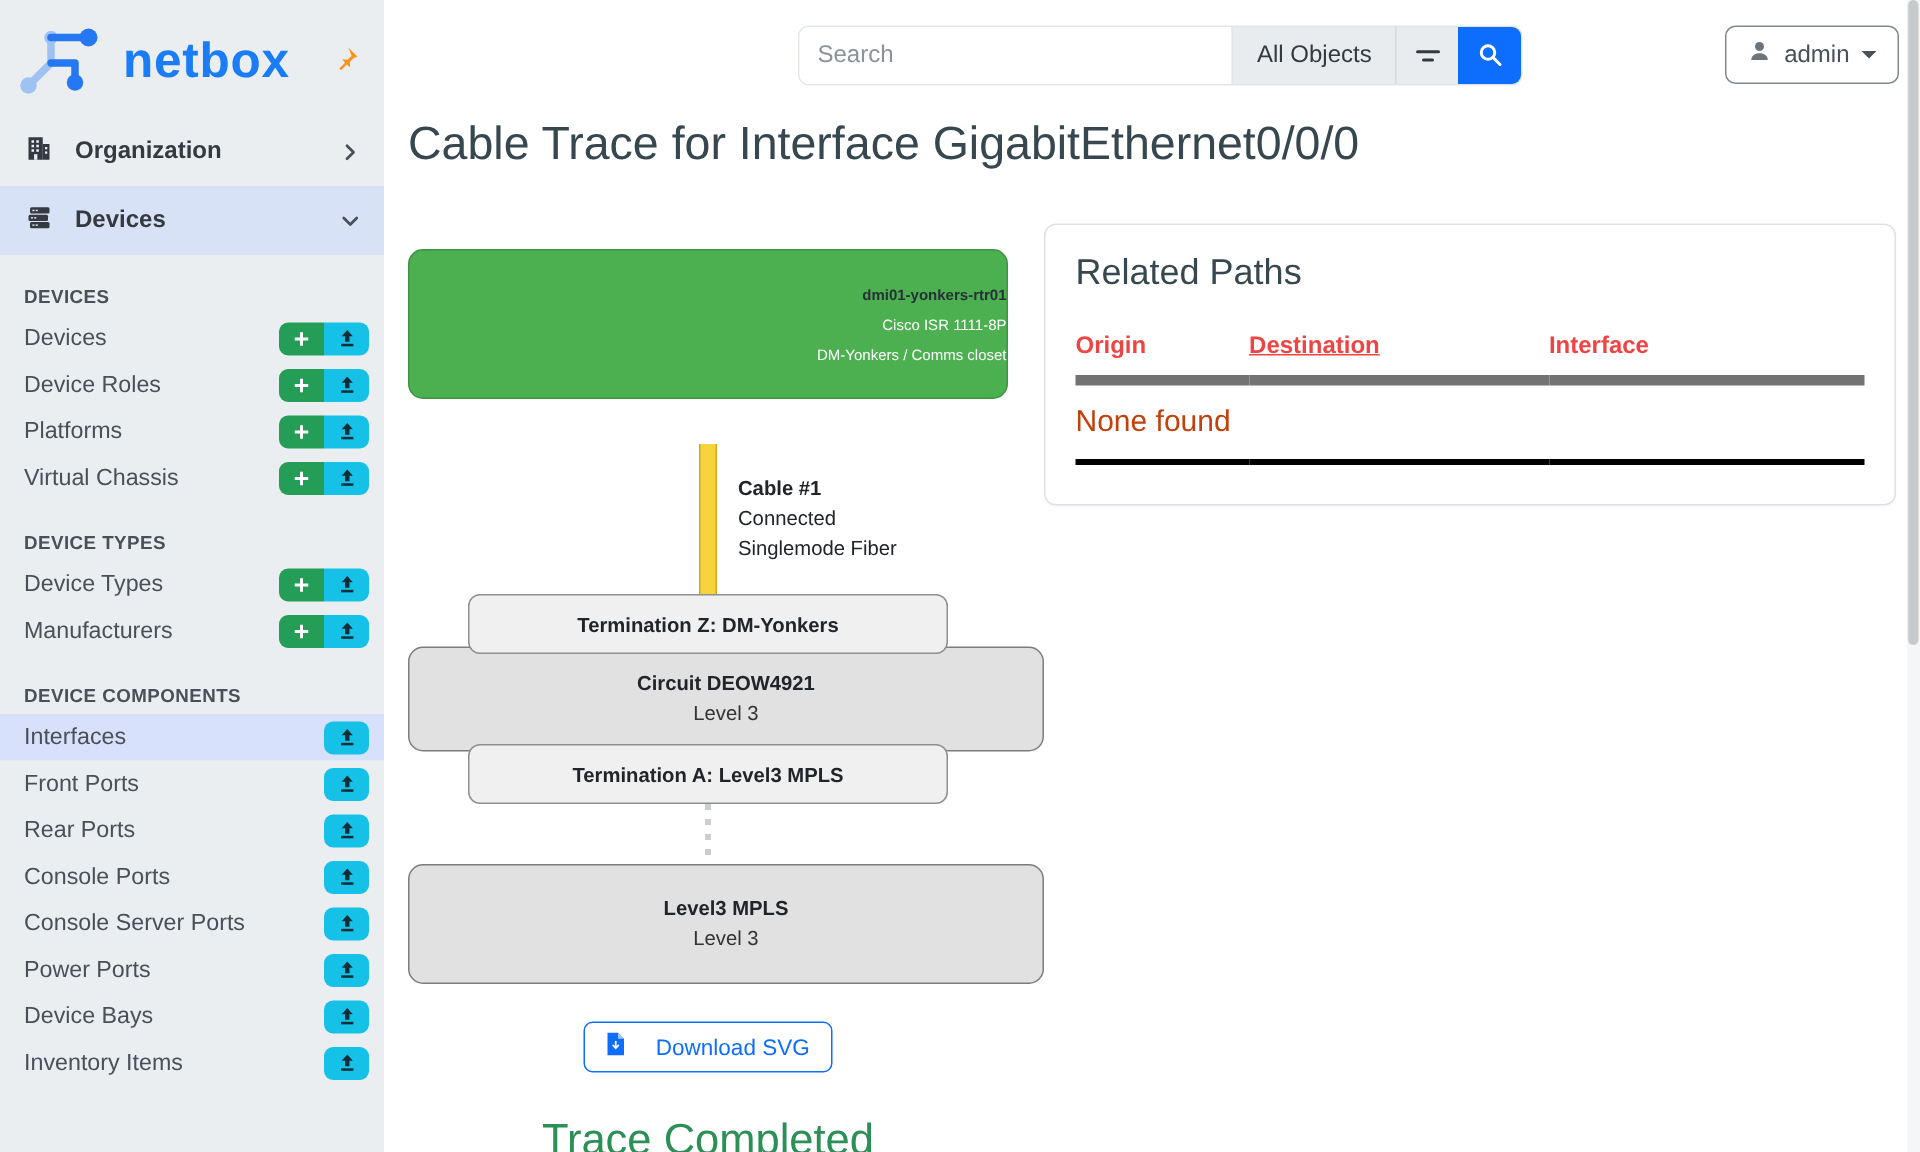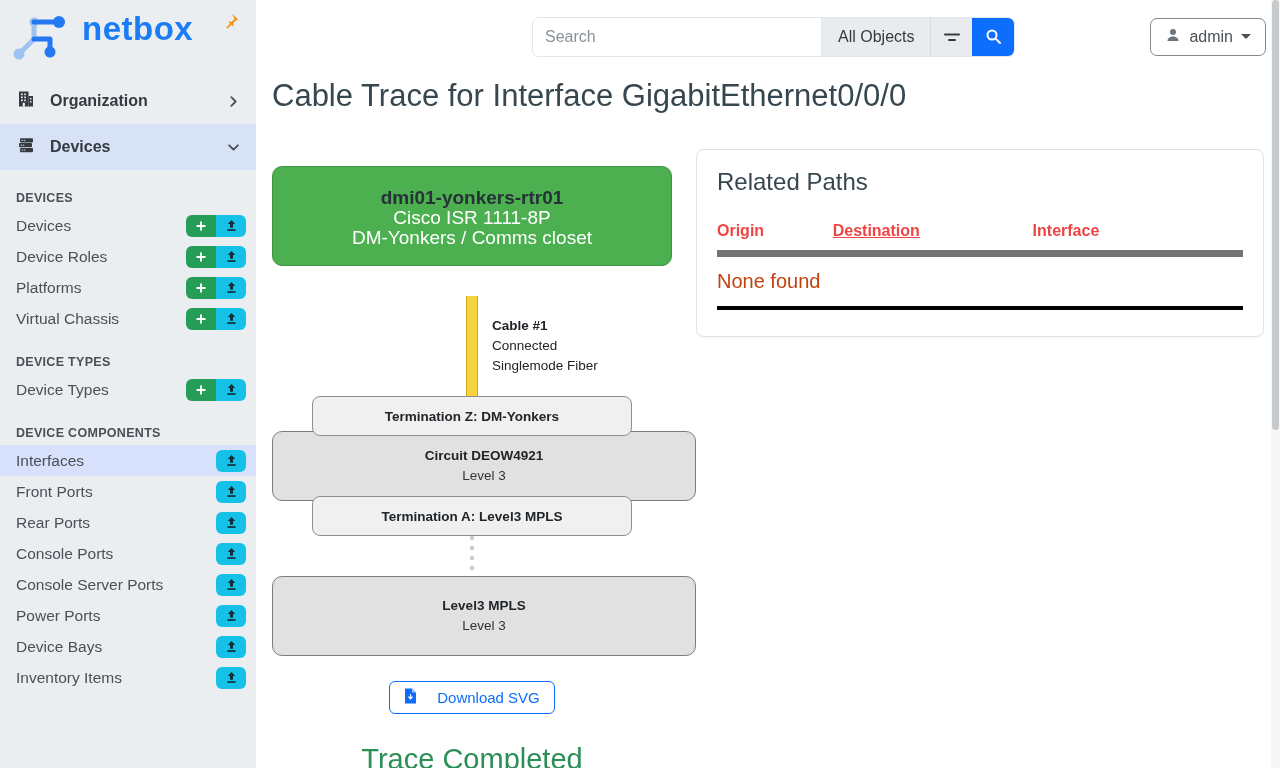--- a/index.html
+++ b/index.html
@@ -3,21 +3,21 @@
 <meta charset="utf-8">
 <style>
   * { box-sizing: border-box; }
   html,body { margin:0; padding:0; }
   body {
     width:1280px; height:768px; overflow:hidden; position:relative;
     font-family:"Liberation Sans", sans-serif; background:#ffffff; color:#212529;
   }
   
   .sidebar { position:fixed; left:0; top:0; width:256px; height:768px; background:#ebeef1; z-index:5; }
-  .logo-row { display:flex; align-items:flex-start; padding:10px 14px 8px 10px; height:78px; }
+  .logo-row { display:flex; align-items:center; padding:10px 14px 8px 10px; height:78px; }
   .logo-text { font-size:33px; font-weight:bold; color:#1a7cf7; margin-left:6px; letter-spacing:.5px; }
   .pin-btn { margin-left:auto; background:none; border:none; padding:2px; cursor:pointer; }
   .nav-group { display:flex; align-items:center; height:46px; padding:0 16px; gap:14px;
                color:#343a40; font-weight:bold; font-size:16px; cursor:pointer; }
   .nav-group.active { background:#d8e2f6; }
   .chev { margin-left:auto; display:flex; }
   .section-header { padding:21px 16px 5px; font-size:12.5px; font-weight:bold; color:#495057; letter-spacing:.3px; }
   .nav-row { display:flex; align-items:center; height:31px; padding:0 10px 0 16px; font-size:15.5px; color:#495057; cursor:pointer; }
   .nav-row.active { background:#d8e1fb; }
   .btns { margin-left:auto; display:flex; }
@@ -37,22 +37,22 @@
   .user-btn { margin-left:auto; margin-right:14px; display:flex; align-items:center; gap:8px;
               border:1px solid #818990; border-radius:7px; padding:8px 14px; background:#fff;
               color:#495057; font-size:16px; cursor:pointer; }
   .caret { width:0; height:0; border-left:5px solid transparent; border-right:5px solid transparent; border-top:5px solid #495057; }
   .page-title { font-size:31px; font-weight:400; color:#37474f; margin:20px 0 0; }
   .content-row { display:flex; align-items:flex-start; margin-top:35px; }
   
   .trace-col { width:400px; flex:none; margin-top:17px; }
   .trace-canvas { position:relative; width:400px; height:490px; }
   .node-device { position:absolute; top:0; left:0; width:400px; height:100px; background:#4caf50;
-                 border:1px solid #3f9343; border-radius:10px; text-align:center; padding-top:21px;
-                 font-size:19px; line-height:20px; color:#fff; z-index:1; }
+                 border:1px solid #3f9343; border-radius:10px; text-align:right; padding-top:21px;
+                 font-size:10px; line-height:20px; color:#fff; z-index:1; }
   .node-device .dev-name { font-weight:bold; color:#263238; }
   .small-box { position:absolute; left:40px; width:320px; height:40px; background:#f0f0f0;
                border:1px solid #8f8f8f; border-radius:8px; display:flex; align-items:center; justify-content:center;
                font-weight:bold; font-size:13.5px; color:#212529; z-index:3; }
   .port-box { top:90px; }
   .term-z { top:230px; }
   .term-a { top:330px; }
   .cable-line { position:absolute; top:130px; left:194px; width:12px; height:100px;
                 background:#f7d33e; border-left:1px solid #c9a922; border-right:1px solid #c9a922; z-index:2; }
   .cable-label { position:absolute; top:150px; left:220px; font-size:13.5px; line-height:20px; color:#212529; z-index:4; }
@@ -236,20 +236,37 @@
           </svg>
         </button>
       <button class="mini-btn btn-import">
           <svg width="13" height="13" viewBox="0 0 14 14" fill="#0f2e38">
             <path d="M7 1l4 4.5H8.6V9.5H5.4V5.5H3z"></path>
             <rect x="2.6" y="11" width="8.8" height="1.8"></rect>
           </svg>
         </button>
     </span>
   </div>
+  <div class="nav-row">
+    <span>Manufacturers</span>
+    <span class="btns">
+      <button class="mini-btn btn-add">
+          <svg width="12" height="12" viewBox="0 0 12 12" fill="#fff">
+            <rect x="5" y="1.5" width="2" height="9"></rect>
+            <rect x="1.5" y="5" width="9" height="2"></rect>
+          </svg>
+        </button>
+      <button class="mini-btn btn-import">
+          <svg width="13" height="13" viewBox="0 0 14 14" fill="#0f2e38">
+            <path d="M7 1l4 4.5H8.6V9.5H5.4V5.5H3z"></path>
+            <rect x="2.6" y="11" width="8.8" height="1.8"></rect>
+          </svg>
+        </button>
+    </span>
+  </div>
 
   <div class="section-header">DEVICE COMPONENTS</div>
 
   <div class="nav-row active">
     <span>Interfaces</span>
     <span class="btns">
         <button class="mini-btn btn-import solo">
           <svg width="13" height="13" viewBox="0 0 14 14" fill="#0f2e38">
             <path d="M7 1l4 4.5H8.6V9.5H5.4V5.5H3z"></path>
             <rect x="2.6" y="11" width="8.8" height="1.8"></rect>

